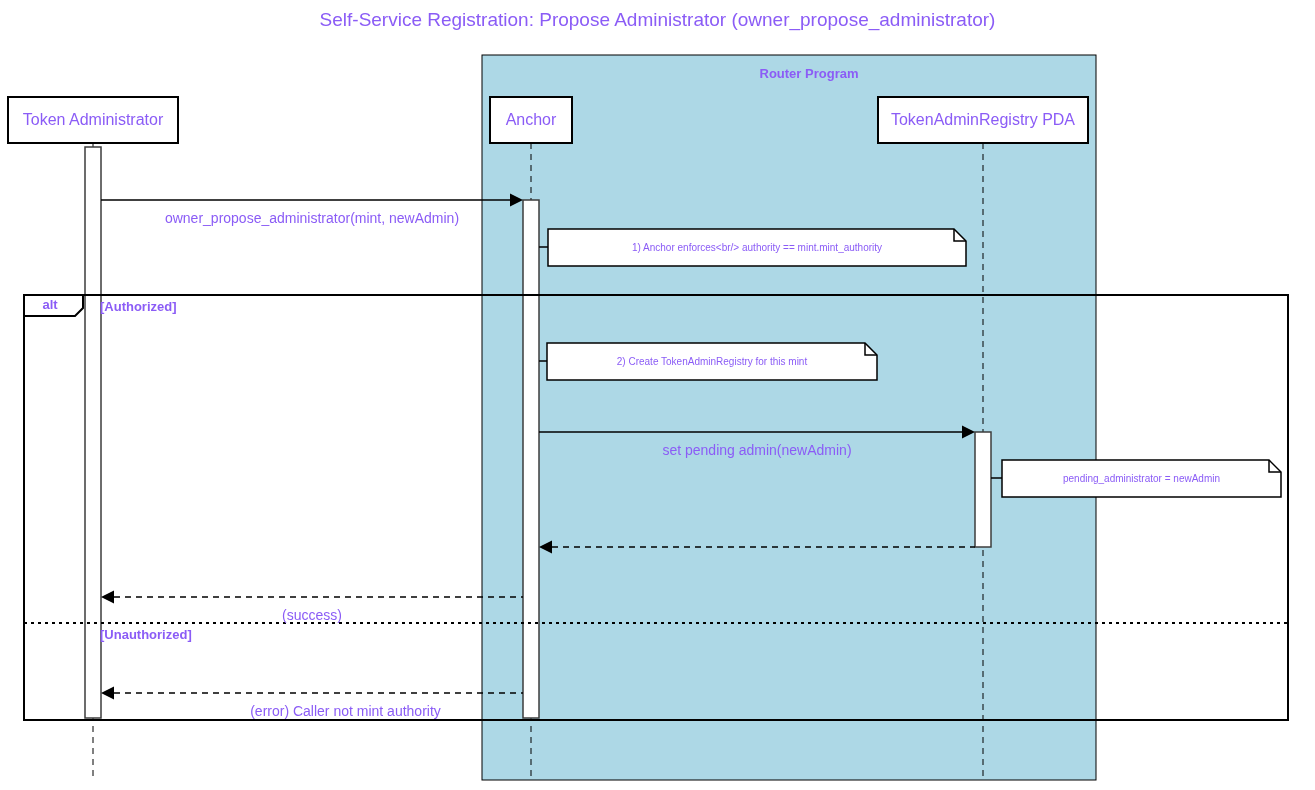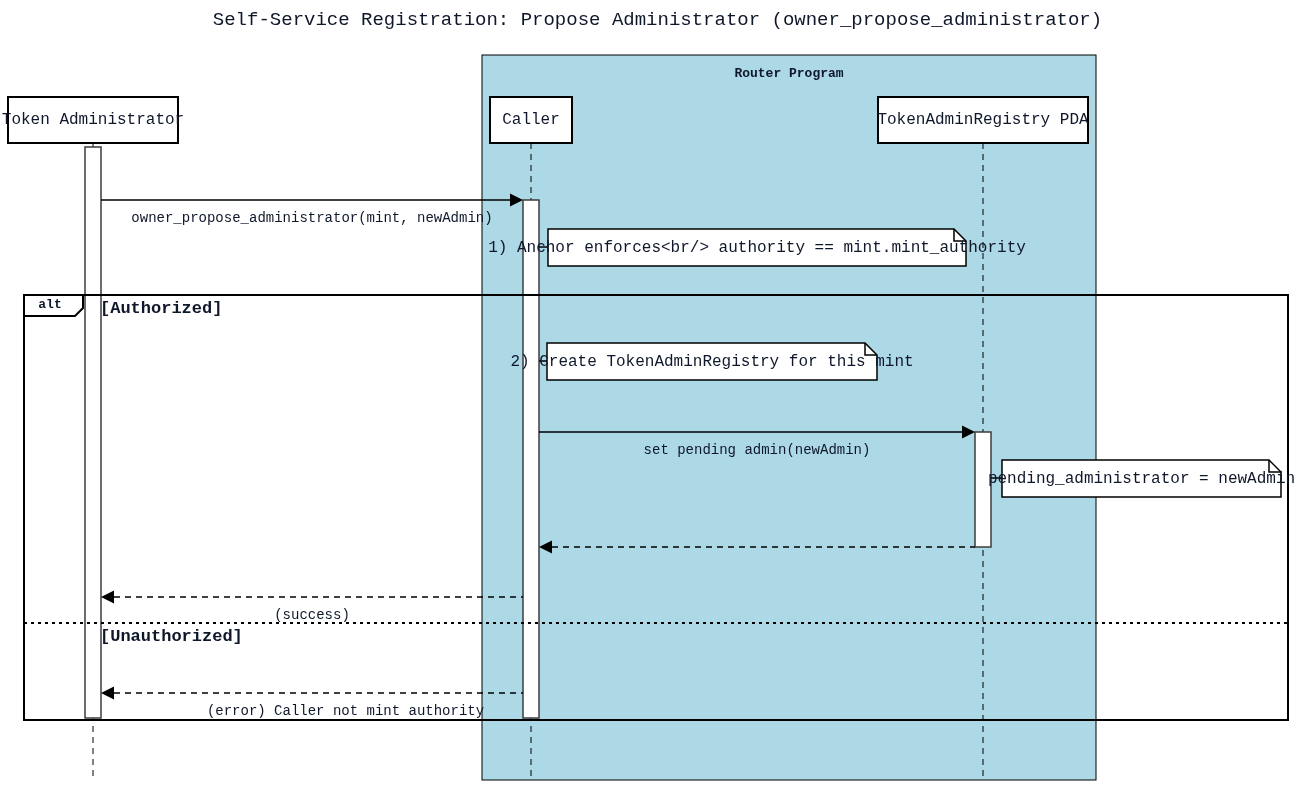--- a/index.html
+++ b/index.html
@@ -1,31 +1,31 @@
 <!DOCTYPE html>
 <html><head>
 <meta charset="utf-8">
 <style>
   html,body{margin:0;padding:0;background:#fff;}
   #canvas{
     position:relative;
     width:1315px;height:790px;
     background:#ffffff;
-    font-family:Liberation Mono, monospace;
-    color:#0f172a;
+    font-family:Liberation Sans, sans-serif;
+    color:#8b5cf6;
     overflow:hidden;
   }
   #svg-layer{position:absolute;left:0;top:0;}
   .lbl{position:absolute;white-space:nowrap;}
   .title{font-size:19px;text-align:center;}
   .frame-label{font-size:13px;font-weight:bold;text-align:center;}
   .actor-label{font-size:16px;display:flex;align-items:center;justify-content:center;text-align:center;}
   .msg{font-size:14px;text-align:center;margin-top:29px;}
-  .note-label{font-size:16px;display:flex;align-items:center;justify-content:center;text-align:center;}
-  .guard{font-size:17px;font-weight:bold;}
+  .note-label{font-size:10px;display:flex;align-items:center;justify-content:center;text-align:center;}
+  .guard{font-size:13px;font-weight:bold;}
   .alt-op{font-size:13px;font-weight:bold;text-align:center;}
 </style>
 </head>
 <body>
 
 <div id="canvas">
 
   <svg id="svg-layer" width="1315" height="790" viewBox="0 0 1315 790">
 
     <rect x="482" y="55" width="614" height="725" fill="#ADD8E6" stroke="#000" stroke-width="1"></rect>
@@ -69,24 +69,24 @@
 
     <line x1="114" y1="597" x2="523" y2="597" stroke="#000" stroke-width="1.5" stroke-dasharray="6 5"></line>
     <polygon points="101,597 114,590.5 114,603.5" fill="#000"></polygon>
 
     <line x1="114" y1="693" x2="523" y2="693" stroke="#000" stroke-width="1.5" stroke-dasharray="6 5"></line>
     <polygon points="101,693 114,686.5 114,699.5" fill="#000"></polygon>
   </svg>
 
   <div class="lbl title" style="left:0;top:9px;width:1315px;">Self-Service Registration: Propose Administrator (owner_propose_administrator)</div>
 
-  <div class="lbl frame-label" style="left:482px;top:66px;width:614px;">Router Program</div>
+  <div class="lbl frame-label" style="left:482px;top:66px;width:614px;padding-left:20px;">Router Program</div>
 
   <div class="lbl actor-label" style="left:8px;top:97px;width:170px;height:46px;">Token Administrator</div>
-  <div class="lbl actor-label" style="left:490px;top:97px;width:82px;height:46px;">Caller</div>
+  <div class="lbl actor-label" style="left:490px;top:97px;width:82px;height:46px;">Anchor</div>
   <div class="lbl actor-label" style="left:878px;top:97px;width:210px;height:46px;">TokenAdminRegistry PDA</div>
 
   <div class="lbl msg" style="left:101px;top:181px;width:422px;">owner_propose_administrator(mint, newAdmin)</div>
 
   <div class="lbl note-label" style="left:548px;top:229px;width:418px;height:37px;">1) Anchor enforces&lt;br/&gt; authority == mint.mint_authority</div>
 
   <div class="lbl alt-op" style="left:24px;top:297px;width:52px;">alt</div>
   <div class="lbl guard" style="left:100px;top:299px;">[Authorized]</div>
 
   <div class="lbl note-label" style="left:547px;top:343px;width:330px;height:37px;">2) Create TokenAdminRegistry for this mint</div>

